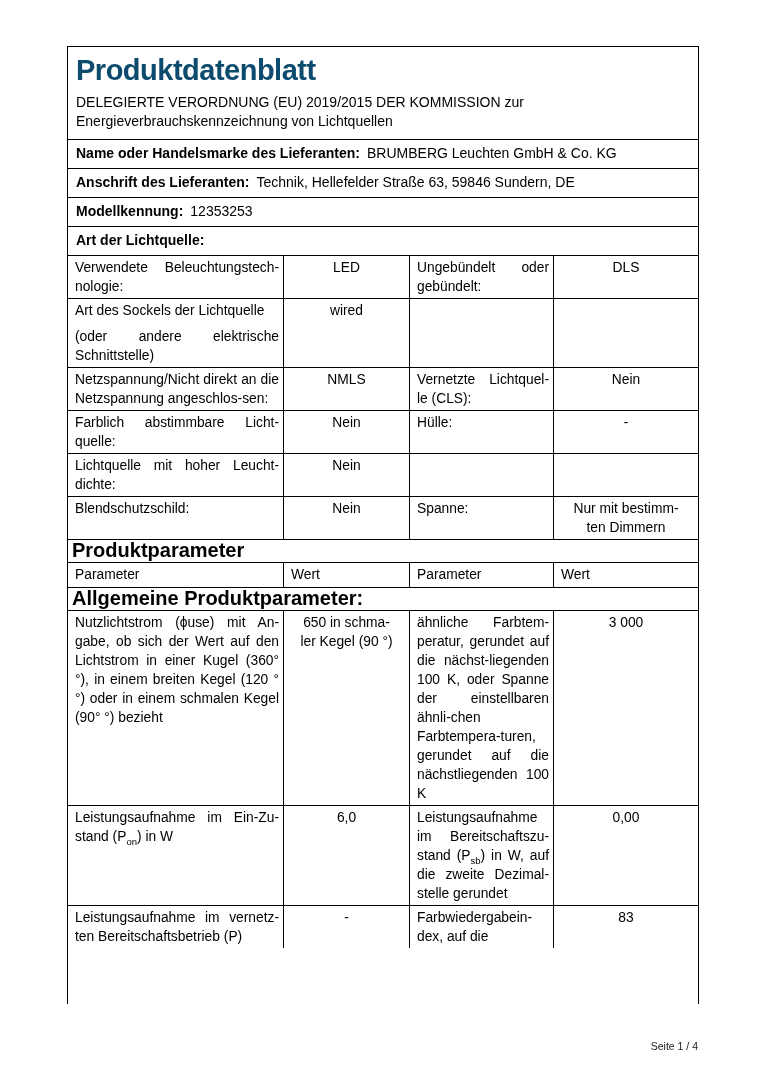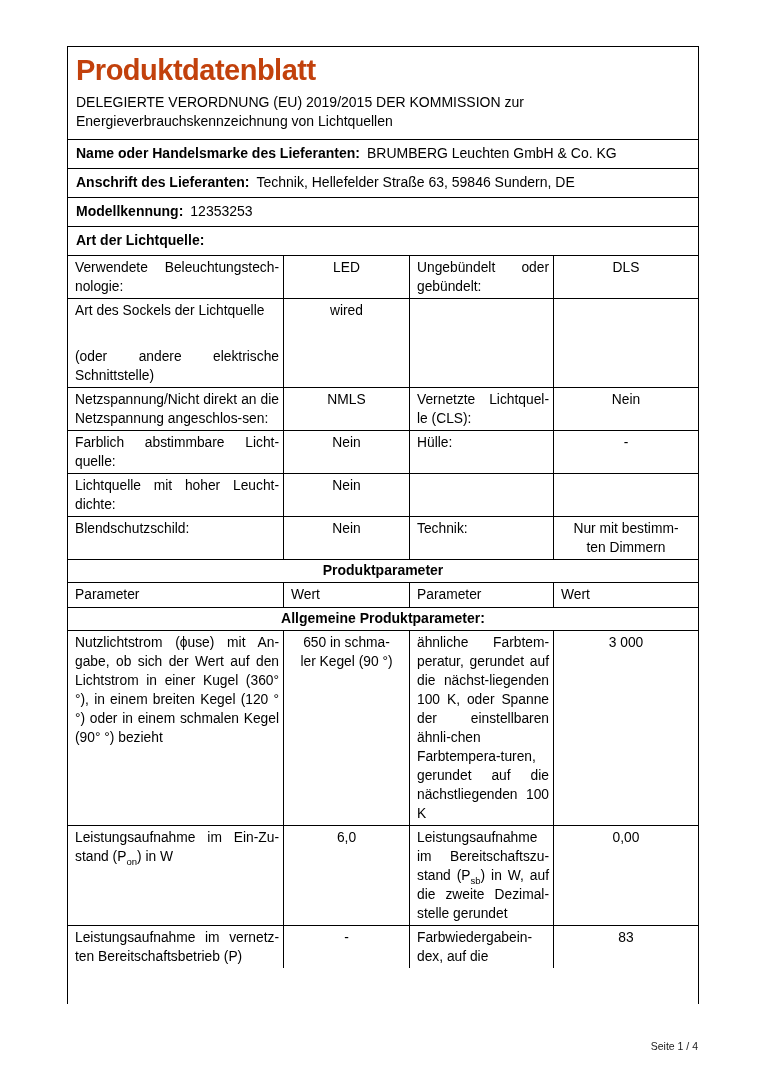--- a/index.html
+++ b/index.html
@@ -49,46 +49,45 @@
     padding: 2px 4px 2px 7px;
     font-size: 13.8px;
     line-height: 19px;
     min-height: 19px;
   }
   .cell + .cell { border-left: 1.5px solid #000; }
   .p-cell { text-align: justify; }
   .v-cell { text-align: center; padding: 2px 3px; }
   .section-cell {
     grid-column: 1 / -1;
-    text-align: center;
     font-weight: bold;
-    font-size: 14px;
+    font-size: 20px;
     line-height: 19px;
     padding: 1px 4px 2px 4px;
   }
   .colhead-cell { padding: 2px 4px 2.5px 7px; }
   .para { margin: 0; }
-  .para + .para { margin-top: 27px; }
+  .para + .para { margin-top: 7px; }
   sub { font-size: 9.5px; line-height: 0; }
   .footer {
     position: absolute;
     top: 1040px;
     right: 66px;
     font-size: 10.5px;
     line-height: 13px;
     color: #1a1a1a;
   }
 </style>
 </head>
 <body>
 
 <div class="page">
   <div class="sheet">
     <div class="doc-header">
-      <div class="doc-title" style="color: #c2410c;">Produktdatenblatt</div>
+      <div class="doc-title" style="color: #0c4a6e;">Produktdatenblatt</div>
       <div class="doc-sub">
         <div>DELEGIERTE VERORDNUNG (EU) 2019/2015 DER KOMMISSION zur</div>
         <div>Energieverbrauchskennzeichnung von Lichtquellen</div>
       </div>
     </div>
     <div id="supplier-rows">
         <div class="supplier-row"><span class="lbl">Name oder Handelsmarke des Lieferanten:</span><span class="val">BRUMBERG Leuchten GmbH &amp; Co. KG</span></div>
         <div class="supplier-row"><span class="lbl">Anschrift des Lieferanten:</span><span class="val">Technik, Hellefelder Straße 63, 59846 Sundern, DE</span></div>
         <div class="supplier-row"><span class="lbl">Modellkennung:</span><span class="val">12353253</span></div>
         <div class="supplier-row"><span class="lbl">Art der Lichtquelle:</span></div>
@@ -123,21 +122,21 @@
         </div>
         <div class="grid-row">
           <div class="cell p-cell">Lichtquelle mit hoher Leucht-dichte:</div>
           <div class="cell v-cell">Nein</div>
           <div class="cell p-cell"></div>
           <div class="cell v-cell"></div>
         </div>
         <div class="grid-row">
           <div class="cell p-cell">Blendschutzschild:</div>
           <div class="cell v-cell">Nein</div>
-          <div class="cell p-cell">Technik:</div>
+          <div class="cell p-cell">Spanne:</div>
           <div class="cell v-cell">Nur mit bestimm-<br>ten Dimmern</div>
         </div>
         <div class="grid-row">
           <div class="section-cell">Produktparameter</div>
         </div>
         <div class="grid-row">
           <div class="cell colhead-cell">Parameter</div>
           <div class="cell colhead-cell">Wert</div>
           <div class="cell colhead-cell">Parameter</div>
           <div class="cell colhead-cell">Wert</div>

